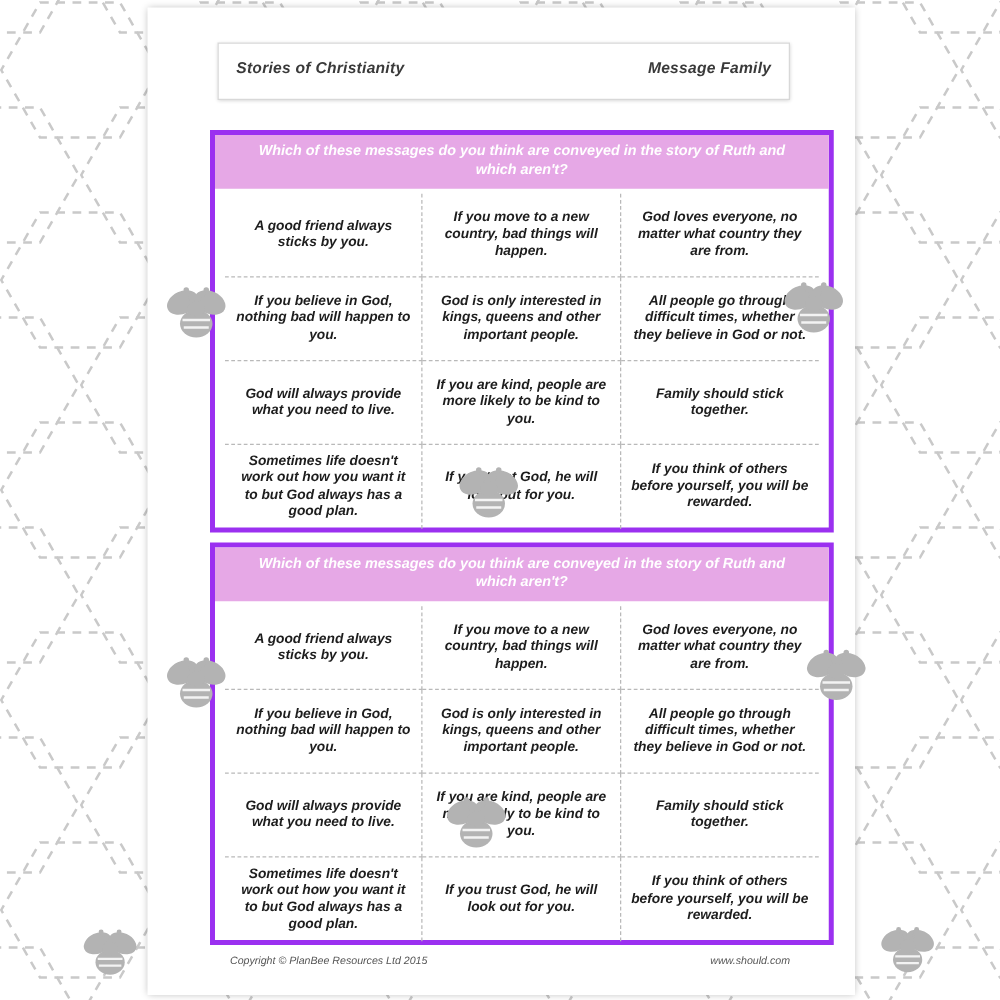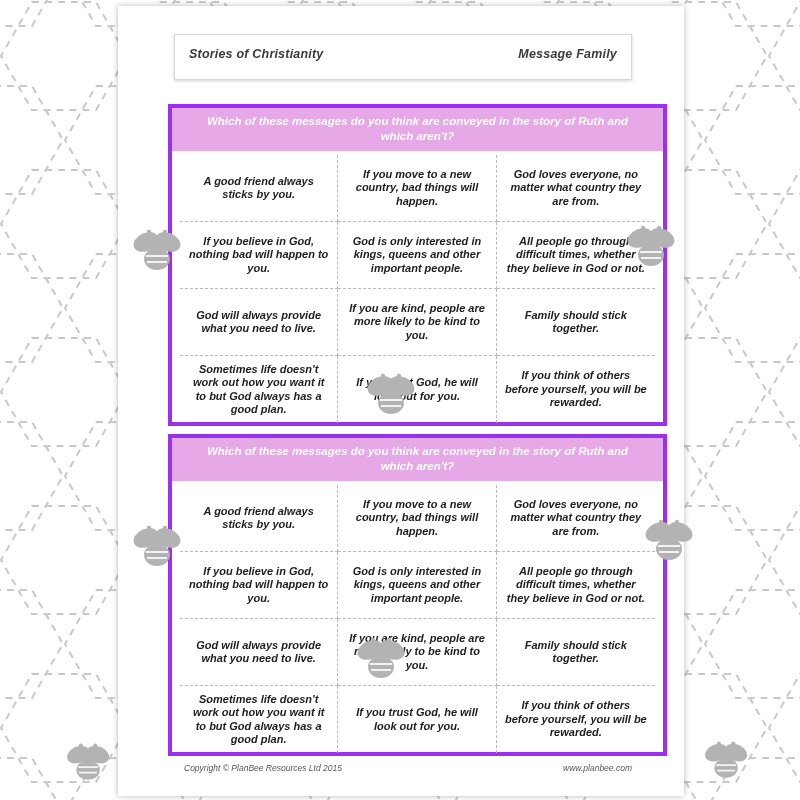--- a/index.html
+++ b/index.html
@@ -621,21 +621,21 @@
       <div class="cell">
           <span>If you trust God, he will look out for you.</span>
         </div>
       <div class="cell">
           <span>If you think of others before yourself, you will be rewarded.</span>
         </div>
     </div>
   </div>
 
   <div id="footer-left">Copyright © PlanBee Resources Ltd 2015</div>
-  <div id="footer-right">www.planbee.com</div>
+  <div id="footer-right">www.should.com</div>
 </div>
 
 <div class="bee" style="left: 128px; top: 228px; width: 56px; height: 48px;"><svg width="56" height="48" viewBox="0 0 56 48">
       <ellipse cx="18" cy="14" rx="13" ry="9" fill="#b3b3b3" transform="rotate(-25 18 14)"></ellipse>
       <ellipse cx="40" cy="14" rx="13" ry="9" fill="#b3b3b3" transform="rotate(25 40 14)"></ellipse>
       <ellipse cx="29" cy="31" rx="13" ry="11" fill="#b3b3b3"></ellipse>
       <ellipse cx="29" cy="19" rx="7" ry="6" fill="#b3b3b3"></ellipse>
       <path d="M25 13 L22 5" stroke="#b3b3b3" stroke-width="2" fill="none"></path>
       <path d="M33 13 L36 5" stroke="#b3b3b3" stroke-width="2" fill="none"></path>
       <circle cx="21" cy="4" r="2.2" fill="#b3b3b3"></circle>

